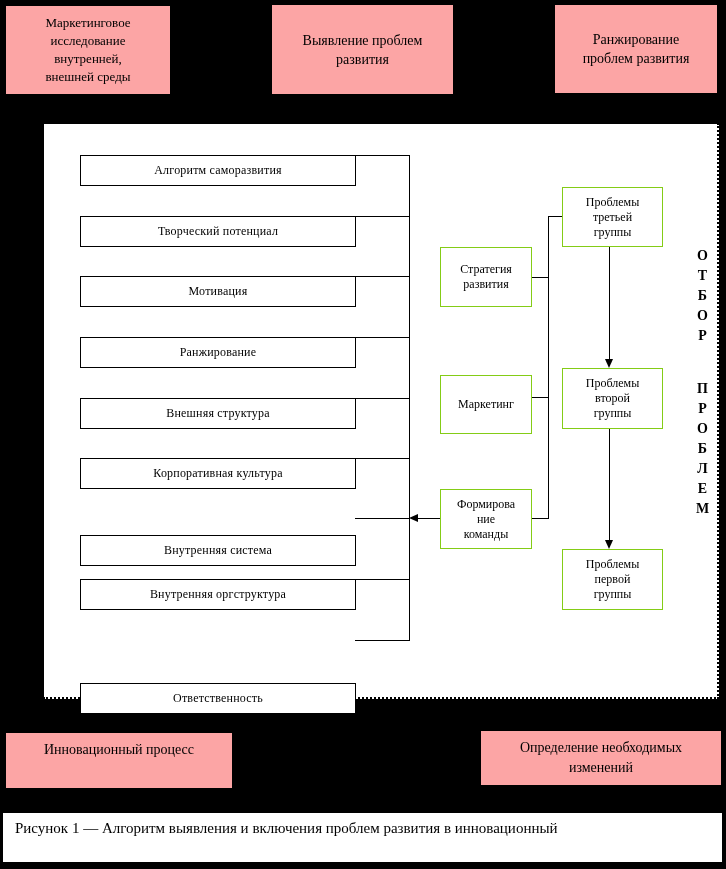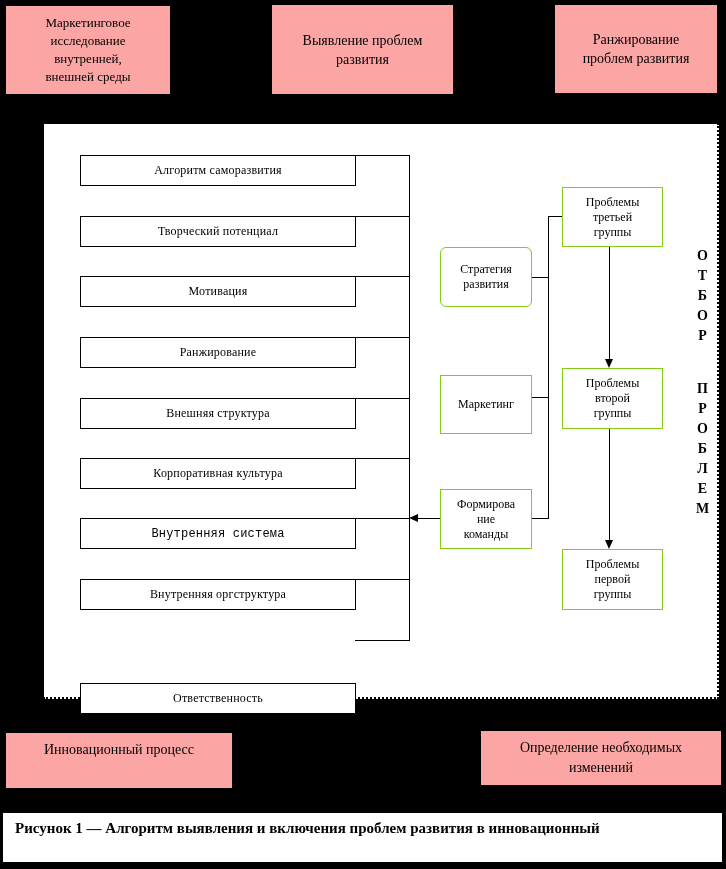--- a/index.html
+++ b/index.html
@@ -56,21 +56,21 @@
     border-top:9px solid #000000;
   }
   .vlabel{
     position:absolute;left:650px;
     writing-mode:vertical-rl;text-orientation:upright;
     font-weight:bold;font-size:14px;letter-spacing:5px;
   }
   .caption{
     position:absolute;left:2px;top:812px;width:721px;height:51px;
     background:#ffffff;border:1px solid #000000;box-sizing:border-box;
-    font-weight:bold;font-size:15px;line-height:22px;
+    font-weight:normal;font-size:15px;line-height:22px;
     padding:4px 8px 0 12px;
   }
   .caption .l2{margin-left:133px;margin-top:48px;}
 </style>
 </head>
 <body>
 
 <div class="whitebox tb tb1 ml">Маркетинговое
 исследование
 внутренней,
@@ -81,37 +81,37 @@
 проблем развития</div>
 
 <div class="panel">
 
   <div class="factor" style="top:31px;">Алгоритм саморазвития</div>
   <div class="factor" style="top:92px;">Творческий потенциал</div>
   <div class="factor" style="top:152px;">Мотивация</div>
   <div class="factor" style="top:213px;">Ранжирование</div>
   <div class="factor" style="top:274px;">Внешняя структура</div>
   <div class="factor" style="top:334px;">Корпоративная культура</div>
-  <div class="factor" style="top:394px;font-family:Liberation Mono, monospace;">Внутренняя система</div>
+  <div class="factor" style="top:411px;">Внутренняя система</div>
   <div class="factor" style="top:455px;">Внутренняя оргструктура</div>
   <div class="factor" style="top:547px;margin-top:12px;">Ответственность</div>
 
   <div class="hline" style="left:311px;top:31px;width:55px;"></div>
   <div class="hline" style="left:311px;top:92px;width:55px;"></div>
   <div class="hline" style="left:311px;top:152px;width:55px;"></div>
   <div class="hline" style="left:311px;top:213px;width:55px;"></div>
   <div class="hline" style="left:311px;top:274px;width:55px;"></div>
   <div class="hline" style="left:311px;top:334px;width:55px;"></div>
   <div class="hline" style="left:311px;top:394px;width:55px;"></div>
   <div class="hline" style="left:311px;top:455px;width:55px;"></div>
   <div class="hline" style="left:311px;top:516px;width:55px;"></div>
 
   <div class="vline" style="left:365px;top:31px;height:486px;"></div>
 
-  <div class="mbox ml" style="top:123px;height:60px;border-radius:6px;">Стратегия
+  <div class="mbox ml" style="top:123px;height:60px;">Стратегия
 развития</div>
   <div class="mbox ml" style="top:251px;height:59px;">Маркетинг</div>
   <div class="mbox ml" style="top:365px;height:60px;">Формирова
 ние
 команды</div>
 
   <div class="rbox ml" style="top:63px;height:60px;">Проблемы
 третьей
 группы</div>
   <div class="rbox ml" style="top:244px;height:61px;">Проблемы

